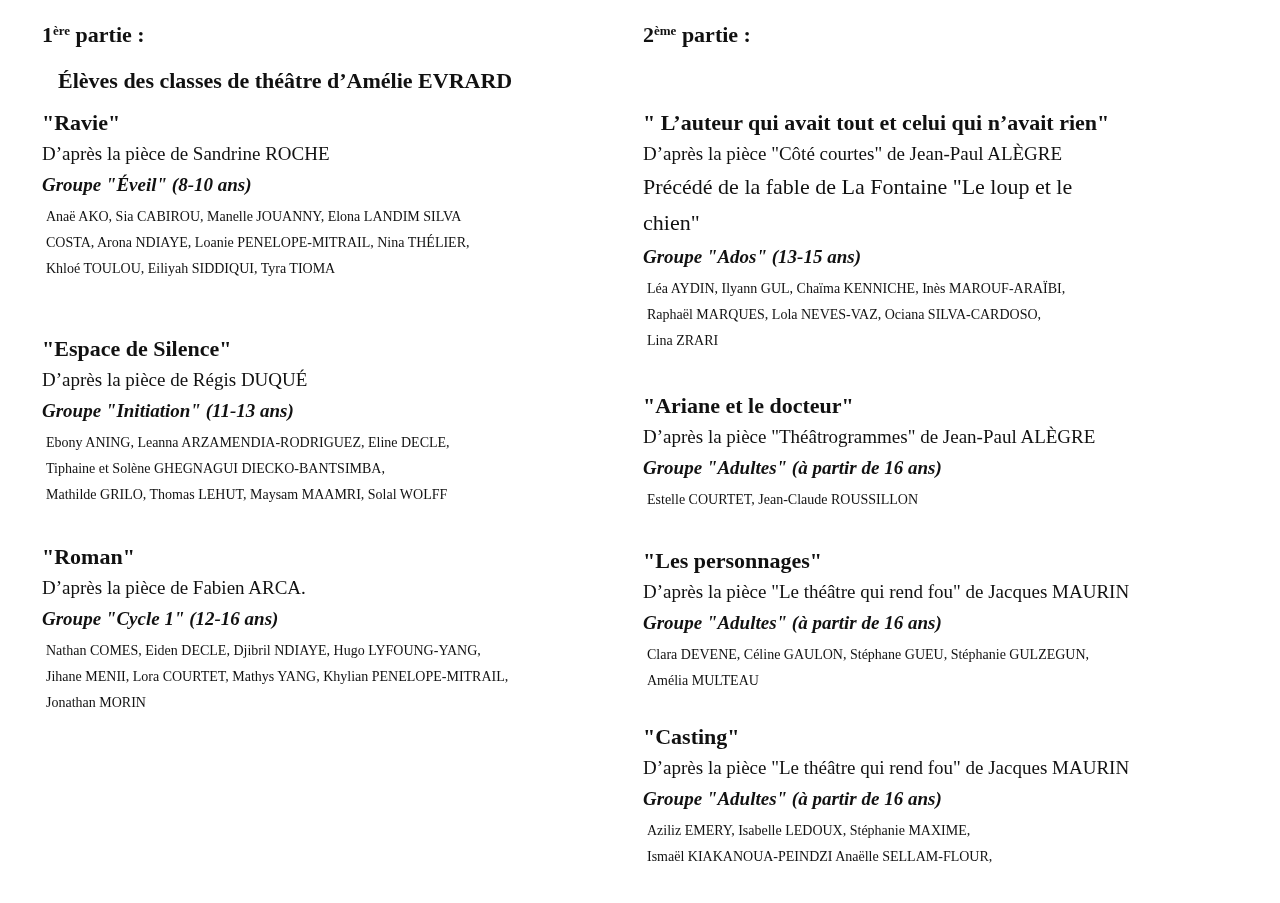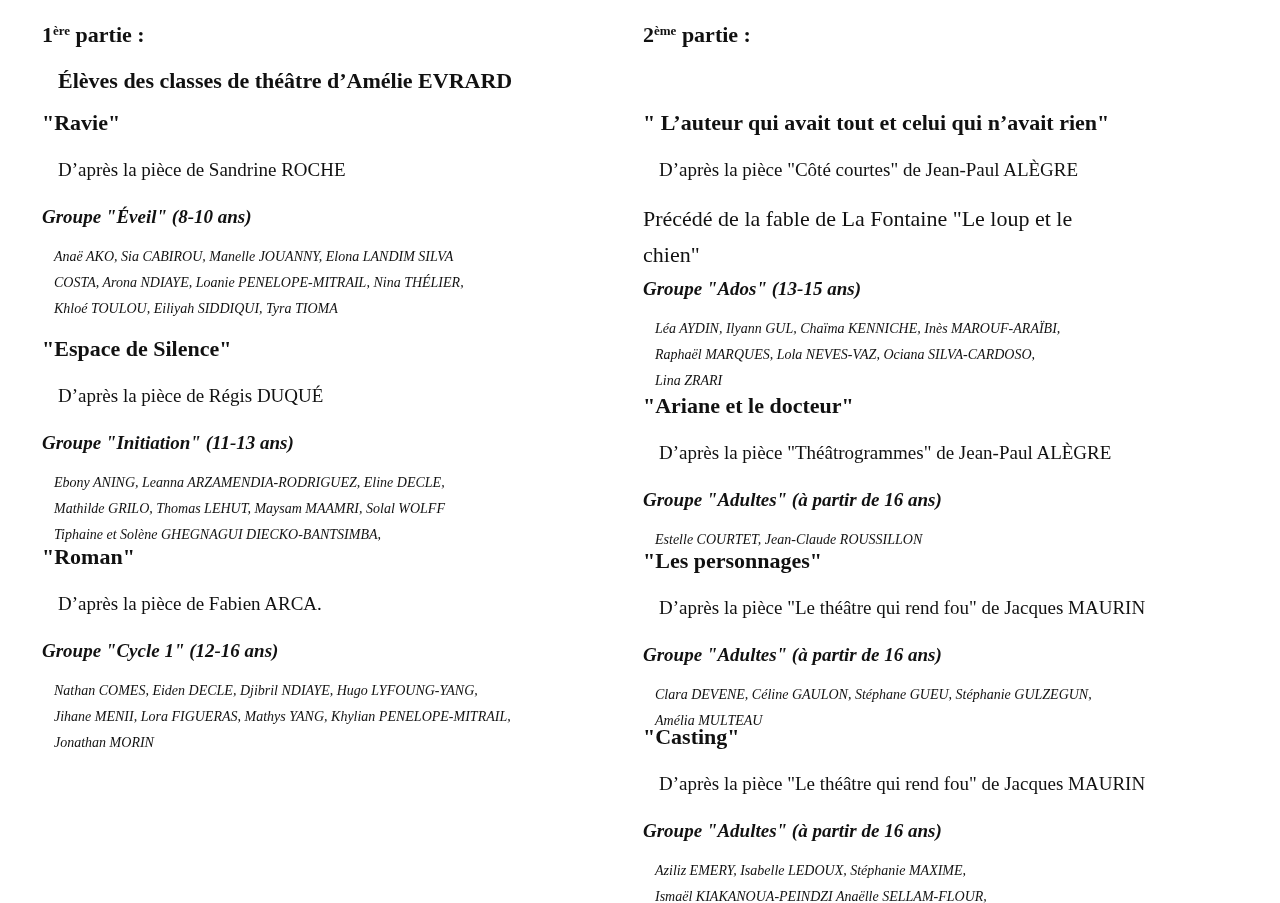--- a/index.html
+++ b/index.html
@@ -47,39 +47,38 @@
   }
   .piece-title {
     font-weight: bold;
     font-size: 22px;
     line-height: 30px;
     margin: 0;
   }
   .piece-source {
     font-size: 19px;
     line-height: 31px;
-    margin: 16px;
+    margin: 0;
   }
   .piece-extra {
     font-size: 22px;
     line-height: 36px;
     margin: 0;
   }
   .piece-group {
     font-weight: bold;
     font-style: italic;
     font-size: 19px;
     line-height: 31px;
     margin: 0;
   }
   .piece-cast {
-    font-style: italic;
     font-size: 14px;
     line-height: 26px;
-    margin: 12px;
+    margin: 4px;
   }
   .cast-line { display: block; white-space: nowrap; }
 </style>
 </head>
 <body>
 
 <div class="col col-left">
   <p class="part-title"><span>1</span><sup>ère</sup><span> partie :</span></p>
   <p class="part-sub">Élèves des classes de théâtre d’Amélie EVRARD</p>
 
@@ -93,32 +92,32 @@
       <span class="cast-line">Khloé TOULOU, Eiliyah SIDDIQUI, Tyra TIOMA</span>
     </p>
   </div>
 
   <div class="piece" style="top:314px;">
     <p class="piece-title">"Espace de Silence"</p>
     <p class="piece-source">D’après la pièce de Régis DUQUÉ</p>
     <p class="piece-group">Groupe "Initiation" (11-13 ans)</p>
     <p class="piece-cast">
       <span class="cast-line">Ebony ANING, Leanna ARZAMENDIA-RODRIGUEZ, Eline DECLE,</span>
+      <span class="cast-line">Tiphaine et Solène GHEGNAGUI DIECKO-BANTSIMBA,</span>
       <span class="cast-line">Mathilde GRILO, Thomas LEHUT, Maysam MAAMRI, Solal WOLFF</span>
-      <span class="cast-line">Tiphaine et Solène GHEGNAGUI DIECKO-BANTSIMBA,</span>
     </p>
   </div>
 
   <div class="piece" style="top:522px;">
     <p class="piece-title">"Roman"</p>
     <p class="piece-source">D’après la pièce de Fabien ARCA.</p>
     <p class="piece-group">Groupe "Cycle 1" (12-16 ans)</p>
     <p class="piece-cast">
       <span class="cast-line">Nathan COMES, Eiden DECLE, Djibril NDIAYE, Hugo LYFOUNG-YANG,</span>
-      <span class="cast-line">Jihane MENII, Lora FIGUERAS, Mathys YANG, Khylian PENELOPE-MITRAIL,</span>
+      <span class="cast-line">Jihane MENII, Lora COURTET, Mathys YANG, Khylian PENELOPE-MITRAIL,</span>
       <span class="cast-line">Jonathan MORIN</span>
     </p>
   </div>
 </div>
 
 <div class="col col-right">
   <p class="part-title"><span>2</span><sup>ème</sup><span> partie :</span></p>
 
   <div class="piece" style="top:88px;">
     <p class="piece-title">" L’auteur qui avait tout et celui qui n’avait rien"</p>

